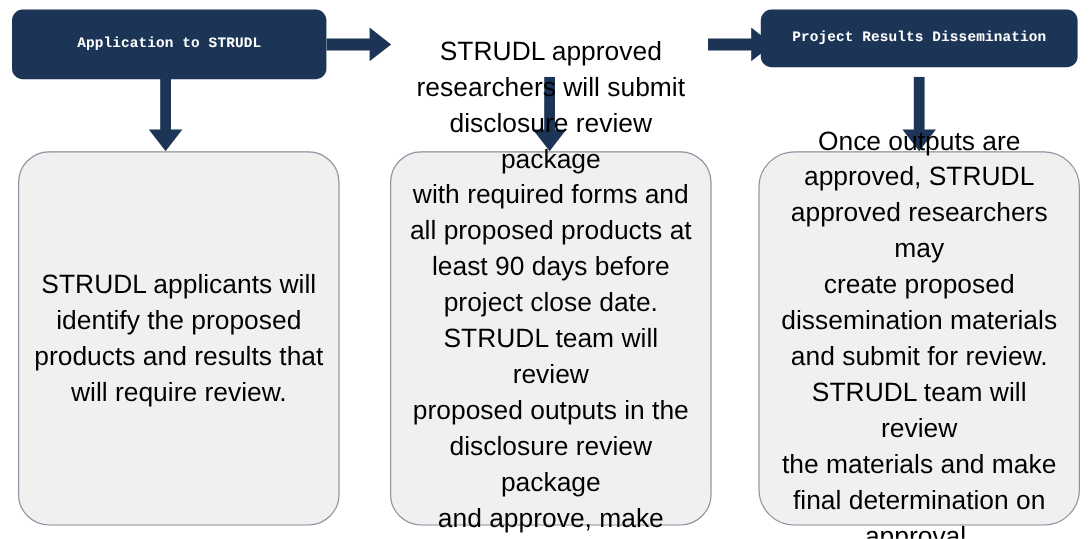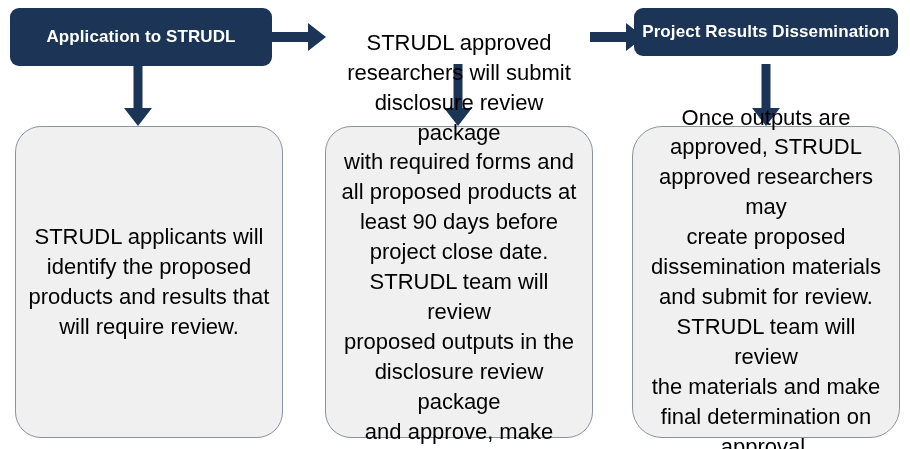--- a/index.html
+++ b/index.html
@@ -26,25 +26,26 @@
     border-radius: 9px;
     display: flex;
     align-items: center;
     justify-content: center;
     box-sizing: border-box;
     padding: 0 8px;
   }
   .stage-header-label {
     color: #ffffff;
     font-weight: bold;
-    font-size: 17px;
+    font-size: 12px;
     letter-spacing: 0.1px;
     text-align: center;
     line-height: 1.1;
     white-space: nowrap;
+    font-family: Liberation Mono, monospace;
   }
 
   
   .stage-body {
     position: absolute;
     background: #f0f0f0;
     border: 1px solid #8a93a0;
     border-radius: 26px;
     box-sizing: border-box;
     display: flex;

